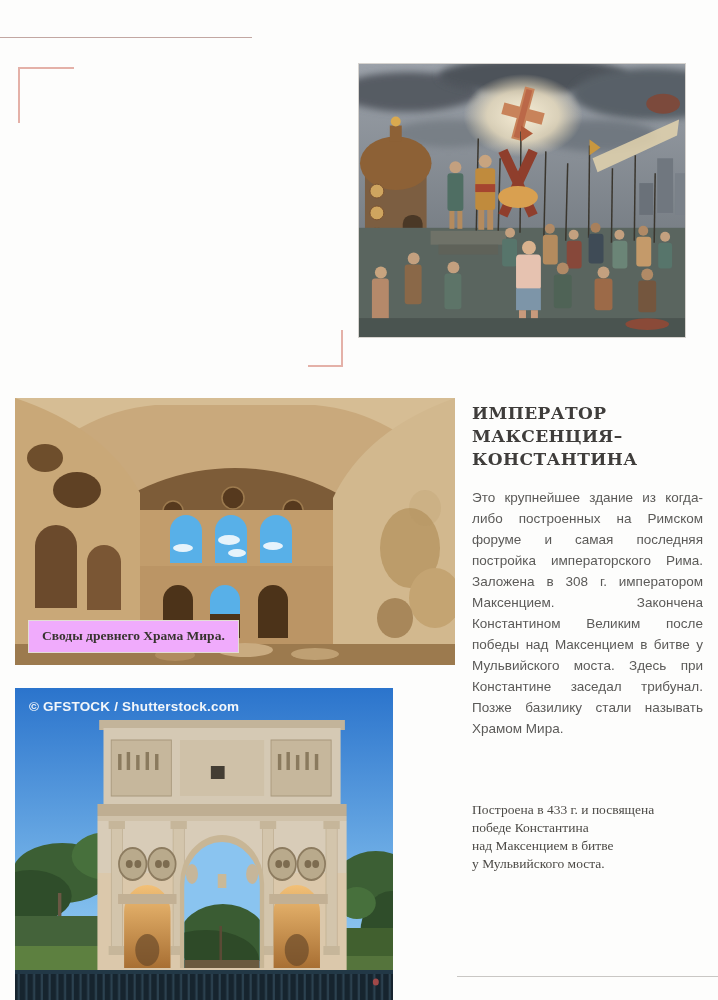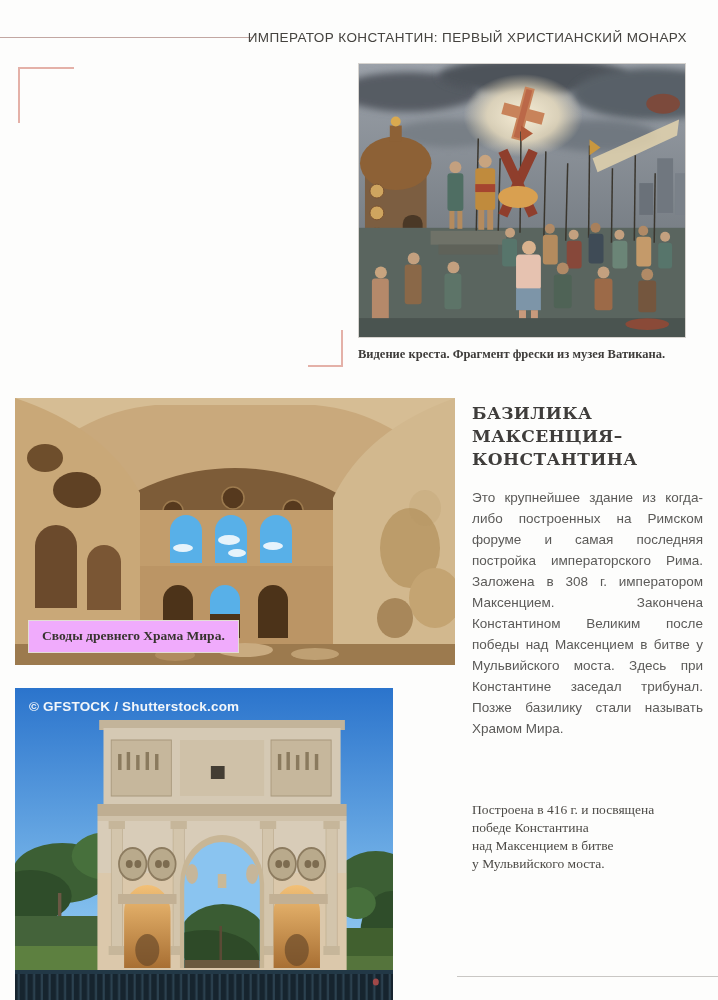--- a/index.html
+++ b/index.html
@@ -67,21 +67,20 @@
   .arch-caption .bold{font-weight:bold;display:block;}
   .arch-caption .regular{font-weight:normal;display:block;color:#4c4a46;}
   .bottom-rule{position:absolute;left:457px;top:976px;width:261px;height:1px;background:#c9c7c4;}
 </style>
 </head>
 <body>
 
 <div class="page">
 
   <div class="header-rule"></div>
-  <div class="header-title">ИМПЕРАТОР КОНСТАНТИН: ПЕРВЫЙ ХРИСТИАНСКИЙ МОНАРХ</div>
 
   <div class="bracket-tl"></div>
   <div class="bracket-br"></div>
 
   <figure class="fresco-fig">
     <svg viewBox="0 0 328 275" preserveAspectRatio="none">
       <defs>
         <linearGradient id="fsky" x1="0" y1="0" x2="0" y2="1">
           <stop offset="0" stop-color="#9ba1a9"></stop>
             <stop offset="1" stop-color="#636a70"></stop>
@@ -190,21 +189,20 @@
       <circle cx="171" cy="185" r="7" fill="#d9b28e"></circle>
       <rect x="158" y="192" width="25" height="36" rx="4" fill="#e6c2b0"></rect>
       <rect x="158" y="226" width="25" height="22" fill="#7d95a8"></rect>
       <rect x="161" y="248" width="7" height="22" fill="#c89a7c"></rect>
         <rect x="173" y="248" width="7" height="22" fill="#c89a7c"></rect>
 
       <rect x="0" y="256" width="328" height="19" fill="#4a5450"></rect>
       <ellipse cx="290" cy="262" rx="22" ry="6" fill="#8a4a38"></ellipse>
     </svg>
   </figure>
-  <div class="fresco-caption">Видение креста. Фрагмент фрески из музея Ватикана.</div>
 
   <figure class="basilica-fig">
     <svg viewBox="0 0 440 267" preserveAspectRatio="none">
       <rect width="440" height="267" fill="#c9a97c"></rect>
       <path d="M0,0 L440,0 L440,85 Q380,14 300,7 L140,7 Q60,14 0,85 Z" fill="#d6bd94"></path>
 
       <path d="M18,255 A202,185 0 0 1 422,255 Z" fill="#7d5c38"></path>
       <path d="M45,255 A176,160 0 0 1 395,255 Z" fill="#6e4f2c"></path>
       <g fill="#56391e" stroke="#9c7a4e" stroke-width="1.5">
         <circle cx="90" cy="178" r="10"></circle>
@@ -257,21 +255,21 @@
       <ellipse cx="410" cy="110" rx="16" ry="18" fill="#b4946233"></ellipse>
 
       <rect x="0" y="246" width="440" height="21" fill="#9c7a4e"></rect>
       <ellipse cx="230" cy="252" rx="28" ry="7" fill="#c9ab80"></ellipse>
       <ellipse cx="300" cy="256" rx="24" ry="6" fill="#bfa073"></ellipse>
       <ellipse cx="160" cy="257" rx="20" ry="6" fill="#b08c5e"></ellipse>
     </svg>
     <div class="overlay-caption">Своды древнего Храма Мира.</div>
   </figure>
 
-  <div class="section-heading">БАЗИЛИКА
+  <div class="section-heading">ИМПЕРАТОР
 МАКСЕНЦИЯ–
 КОНСТАНТИНА</div>
   <div class="section-body">Это крупнейшее здание из когда-либо построенных на Римском форуме и самая последняя постройка императорского Рима. Заложена в 308 г. императором Максенцием. Закончена Константином Великим после победы над Максенцием в битве у Мульвийского моста. Здесь при Константине заседал трибунал. Позже базилику стали называть Храмом Мира.</div>
 
   <figure class="arch-fig">
     <svg viewBox="0 0 440 312" preserveAspectRatio="none">
       <defs>
         <linearGradient id="asky" x1="0" y1="0" x2="0" y2="1">
           <stop offset="0" stop-color="#2b74cc"></stop>
             <stop offset="0.7" stop-color="#7fbcec"></stop>
@@ -386,21 +384,21 @@
       <ellipse cx="276" cy="186" rx="7" ry="10" fill="#c6b69a"></ellipse>
 
       <rect x="0" y="284" width="440" height="28" fill="url(#bars)"></rect>
       <rect x="0" y="282" width="440" height="4" fill="#223846"></rect>
       <circle cx="420" cy="294" r="3.5" fill="#a04848"></circle>
     </svg>
     <div class="watermark">© GFSTOCK / Shutterstock.com</div>
   </figure>
 
   <div class="arch-caption">
-    <span class="regular">Построена в 416 г. и посвящена
+    <span class="regular">Построена в 433 г. и посвящена
 победе Константина
 над Максенцием в битве
 у Мульвийского моста.</span>
   </div>
 
   <div class="bottom-rule"></div>
 
 </div>
 
 </body></html>

